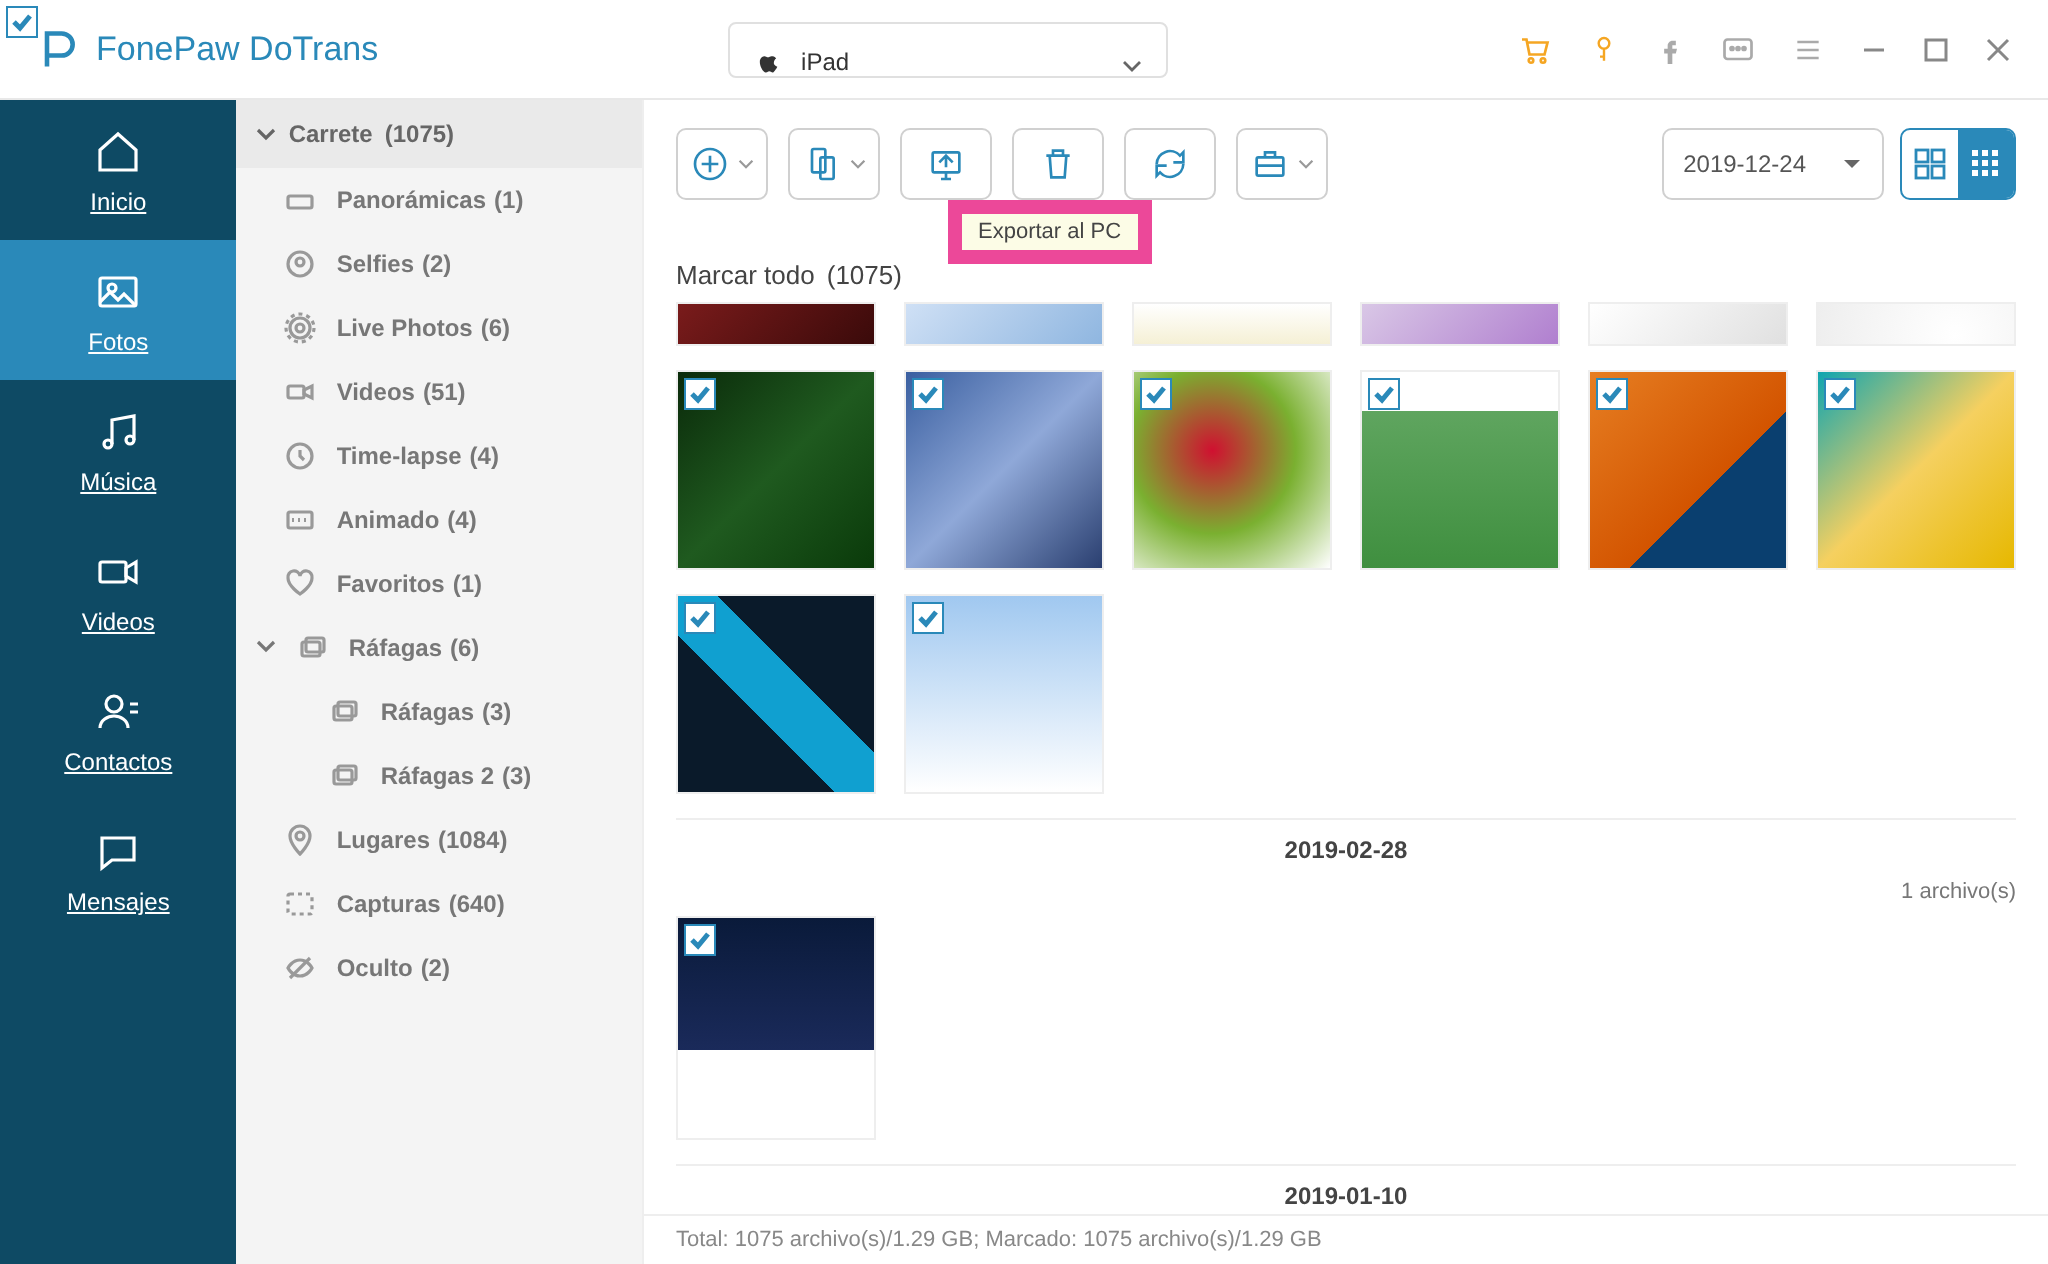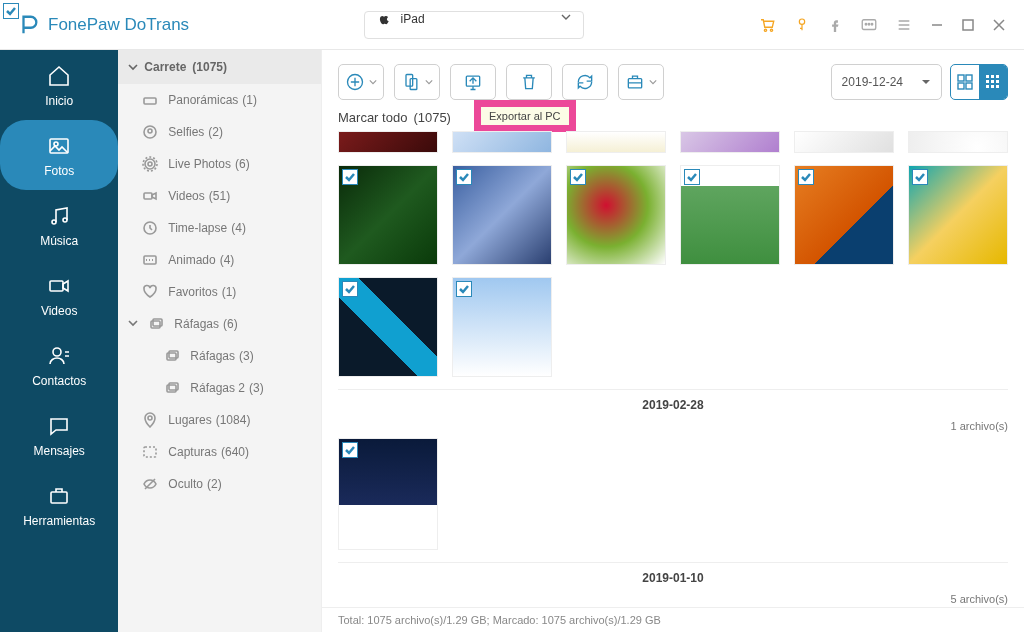--- a/index.html
+++ b/index.html
@@ -1,50 +1,50 @@
 <!DOCTYPE html>
 <html><head>
 <meta charset="utf-8">
 <style>
 * { box-sizing: border-box; margin: 0; padding: 0; }
 body { font-family: -apple-system, "Segoe UI", Arial, sans-serif; font-size: 12px; color: #555; background: #fff; width: 1024px; height: 632px; overflow: hidden; }
 .titlebar { height: 50px; display: flex; align-items: center; padding: 0 18px; border-bottom: 1px solid #e8e8e8; }
 .logo { display: flex; align-items: center; gap: 8px; color: #2a89b9; font-size: 17px; font-weight: 500; }
 .logo svg { width: 22px; height: 22px; }
-.device-select { margin: 0 auto; display: flex; align-items: flex-start; gap: 10px; width: 220px; height: 28px; border: 1px solid #e0e0e0; border-radius: 4px; padding: 0 12px; color: #333; cursor: pointer; }
+.device-select { margin: 0 auto; display: flex; align-items: flex-end; gap: 10px; width: 220px; height: 28px; border: 1px solid #e0e0e0; border-radius: 4px; padding: 0 12px; color: #333; cursor: pointer; }
 .device-select .chev { margin-left: auto; }
 .win-controls { display: flex; align-items: center; gap: 18px; color: #aaa; }
 .win-controls .ic { cursor: pointer; display: flex; align-items: center; justify-content: center; }
 .ic-orange { color: #f5a623; }
 .app { display: flex; height: 582px; }
 .sidebar { width: 122px; background: #0e4a64; color: #fff; display: flex; flex-direction: column; }
-.sidebar .item { display: flex; flex-direction: column; align-items: center; gap: 6px; padding: 14px 0 12px; cursor: pointer; }
-.sidebar .item.active { background: #2a89b9; border-radius: 26px; }
+.sidebar .item { display: flex; flex-direction: column; align-items: center; gap: 6px; padding: 14px 0 12px; cursor: pointer; text-decoration: underline; }
+.sidebar .item.active { background: #2a89b9; }
 .sidebar .item svg { width: 24px; height: 24px; fill: none; stroke: #fff; stroke-width: 1.6; }
 .subsidebar { width: 210px; background: #f4f4f4; border-right: 1px solid #eee; overflow: hidden; text-align: right; }
 .sub-head { display: flex; align-items: center; gap: 6px; padding: 10px 10px; font-weight: 600; color: #666; background: #eaeaea; cursor: pointer; }
 .sub-list { list-style: none; }
-.sub-list li { display: flex; align-items: center; gap: 10px; padding: 8px 6px 8px 24px; cursor: pointer; color: #777; }
+.sub-list li { display: flex; align-items: center; gap: 10px; padding: 8px 6px 8px 24px; cursor: pointer; color: #777; font-weight: bold; }
 .sub-list li.indent { padding-left: 46px; }
 .sub-list li .label { display: flex; gap: 4px; }
 .sub-list svg { width: 16px; height: 16px; fill: none; stroke: #999; stroke-width: 1.6; }
 .sub-expand svg { width: 10px; height: 10px; stroke: #777; }
 .main { flex: 1; display: flex; flex-direction: column; }
 .toolbar { display: flex; align-items: center; gap: 10px; padding: 14px 16px 10px; position: relative; }
 .tbtn { height: 36px; min-width: 46px; border: 1px solid #d0d0d0; border-radius: 5px; display: flex; align-items: center; justify-content: center; gap: 4px; cursor: pointer; color: #2a89b9; background: #fff; }
 .tbtn svg { width: 20px; height: 20px; fill: none; stroke: #2a89b9; stroke-width: 1.6; }
 .tbtn .smallchev { width: 8px; stroke: #999; }
 .tooltip { position: absolute; top: 50px; left: 152px; background: #fcfce6; border: 7px solid #ec4899; padding: 3px 8px; font-size: 11px; color: #444; }
 .tool-right { margin-left: auto; display: flex; gap: 8px; border-radius: 12px; }
 .date-select { height: 36px; border: 1px solid #d0d0d0; border-radius: 5px; display: flex; align-items: center; padding: 0 10px; gap: 18px; cursor: pointer; }
 .viewtoggle { display: flex; border: 1px solid #2a89b9; border-radius: 5px; overflow: hidden; }
 .viewtoggle div { width: 28px; height: 34px; display: flex; align-items: center; justify-content: center; cursor: pointer; }
 .viewtoggle .on { background: #2a89b9; }
 .viewtoggle svg { width: 16px; height: 16px; }
-.select-all { display: flex; align-items: center; gap: 6px; padding: 0 16px 6px; color: #444; font-size: 13px; }
+.select-all { display: flex; align-items: center; gap: 6px; padding: 0 16px 6px; color: #444; font-size: 13px; margin-top: 20px; }
 .grid-area { flex: 1; overflow: auto; padding: 0 16px; }
 .thumb-row { display: flex; gap: 14px; margin-bottom: 12px; }
 .thumb { width: 100px; height: 100px; position: relative; border: 1px solid #eee; }
 .thumb.slim { height: 22px; }
 .thumb.big { height: 112px; }
 .check { position: absolute; top: 3px; left: 3px; width: 16px; height: 16px; background: #fff; border: 1px solid #2a89b9; display: flex; align-items: center; justify-content: center; }
 .check svg { width: 12px; height: 12px; stroke: #2a89b9; fill: none; stroke-width: 2.5; }
 .group-head { display: flex; align-items: center; gap: 8px; padding: 8px 0 6px; font-weight: 600; color: #444; border-top: 1px solid #eee; flex-direction: column; }
 .group-head .count { margin-left: auto; font-weight: 400; color: #777; font-size: 11px; }
 .status { border-top: 1px solid #eee; padding: 6px 16px; color: #888; font-size: 11px; }
@@ -174,27 +174,20 @@
           <path d="M3 20c0-4 4-6 7-6s7 2 7 6M18 8h4M18 12h4"></path>
         </svg>
         <span>Contactos</span>
       </div>
     <div class="item">
         <svg viewBox="0 0 24 24">
           <path d="M4 5h16v11H9l-5 4V5z"></path>
         </svg>
         <span>Mensajes</span>
       </div>
-    <div class="item">
-        <svg viewBox="0 0 24 24">
-          <rect x="4" y="8" width="16" height="11" rx="1"></rect>
-          <path d="M9 8V5h6v3"></path>
-        </svg>
-        <span>Herramientas</span>
-      </div>
   </div>
 
   <div class="subsidebar">
     <div class="sub-head">
       <svg class="chev" viewBox="0 0 10 10">
           <path d="M1 3l4 4 4-4" fill="none" stroke="#666" stroke-width="1.6"></path>
         </svg>
       <span>Carrete</span>
       <span>(1075)</span>
     </div>

